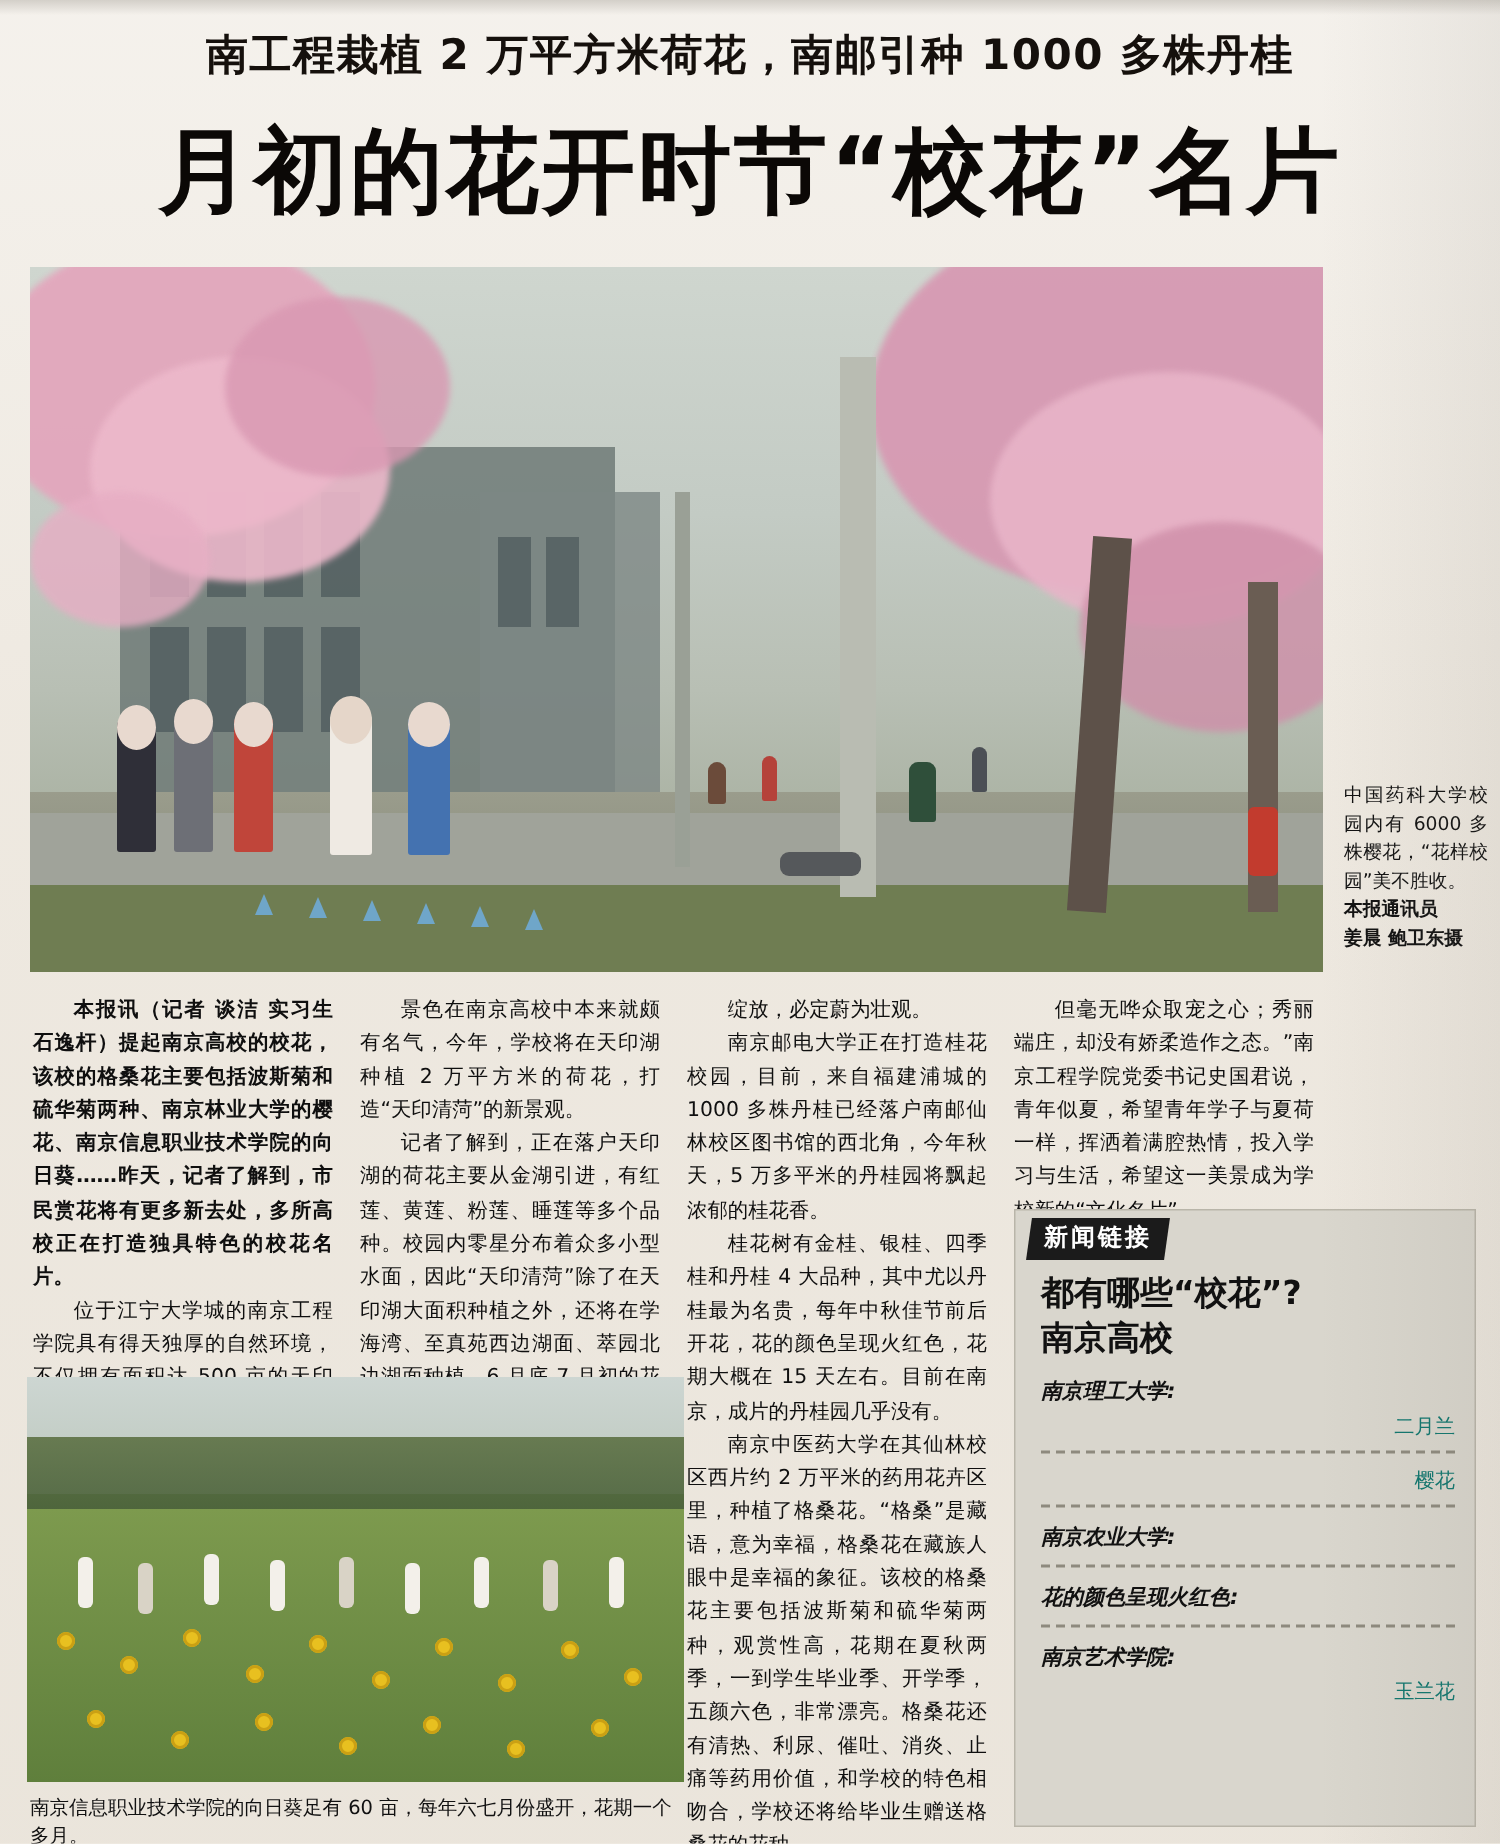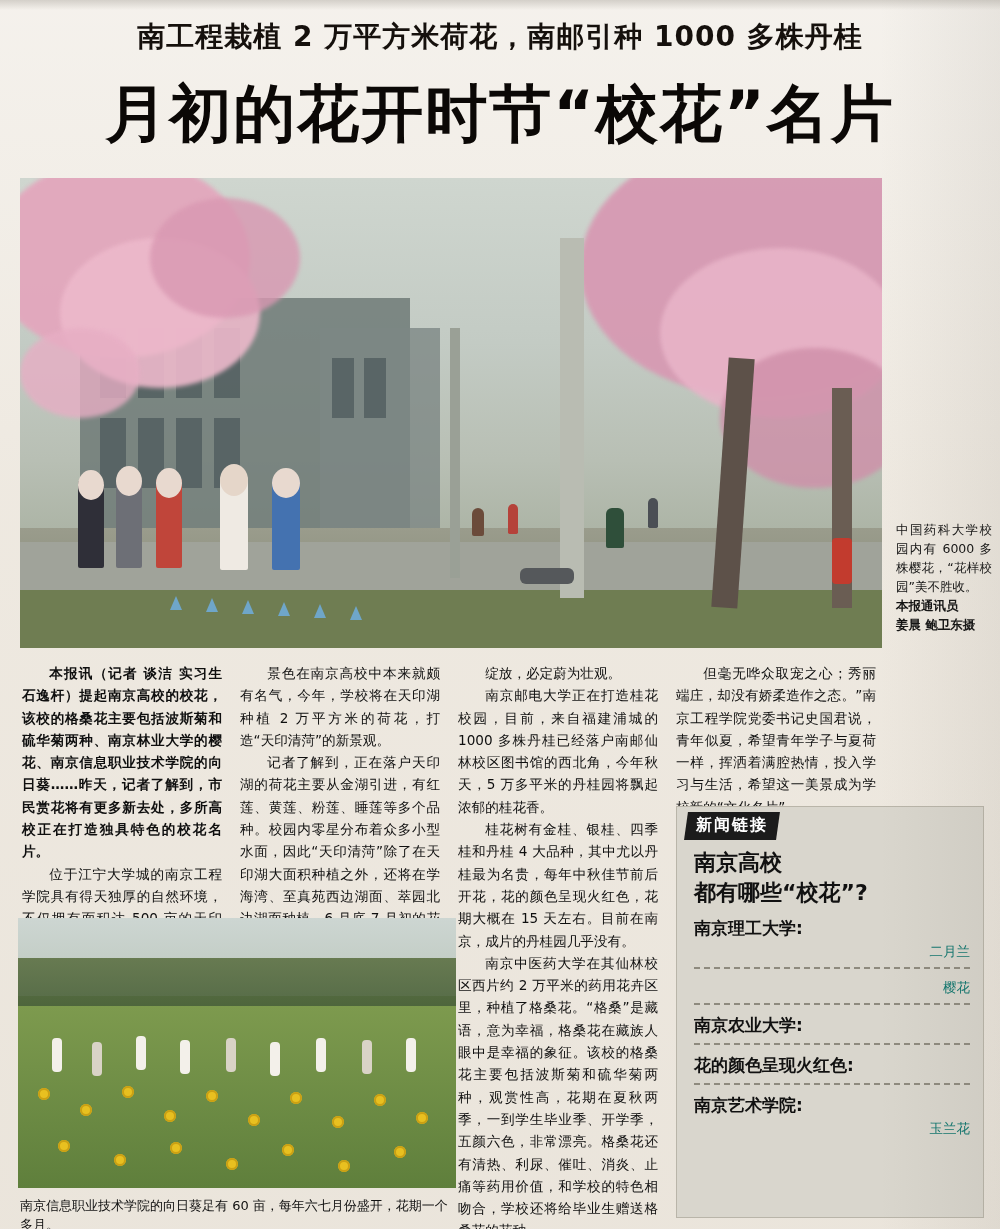--- a/index.html
+++ b/index.html
@@ -104,21 +104,21 @@
     padding:3px 10px 4px 10px;letter-spacing:2px;
     transform:skewX(-8deg);
   }
   .sb-tag span{display:inline-block;transform:skewX(8deg);}
   .sb-title{
     position:absolute;left:694px;top:848px;width:280px;
     font-size:22px;font-weight:bold;line-height:30px;color:#111;
   }
   .sb-list{position:absolute;left:694px;top:916px;width:276px;}
   .sb-item{padding:0 0 6px 0;margin-bottom:8px;border-bottom:2px dashed #8e8a7e;}
-  .sb-item .name{font-size:17px;font-weight:bold;line-height:24px;color:#111;}
+  .sb-item .name{font-size:14px;font-weight:bold;line-height:24px;color:#111;font-style:italic;}
   .sb-item .flower{font-size:13.5px;line-height:20px;color:#0f766e;margin-top:1px;text-align:right;}
   .sb-item:last-child{border-bottom:none;}
 
   
   .fold{position:absolute;right:0;top:0;width:120px;height:1229px;background:linear-gradient(90deg,rgba(0,0,0,0),rgba(120,115,105,.10));pointer-events:none;}
   .edge-top{position:absolute;left:0;top:0;width:1000px;height:10px;background:linear-gradient(180deg,rgba(150,145,135,.35),rgba(0,0,0,0));pointer-events:none;}
 </style>
 </head>
 <body>
 
@@ -255,22 +255,22 @@
   <div class="cap-sun">
     <span>南京信息职业技术学院的向日葵足有 60 亩，每年六七月份盛开，花期一个多月。</span>
     
   </div>
 
   <div class="sidebar"></div>
   <div class="sb-tag">
     <span>新闻链接</span>
   </div>
   <div class="sb-title">
+    <div>都有哪些“校花”?</div>
     <div>南京高校</div>
-    <div>都有哪些“校花”?</div>
   </div>
 
   <div class="sb-list">
     <div class="sb-item">
       <div class="name">南京理工大学:</div>
       <div class="flower">二月兰</div>
     </div>
     <div class="sb-item">
       <div class="flower">樱花</div>
     </div>

